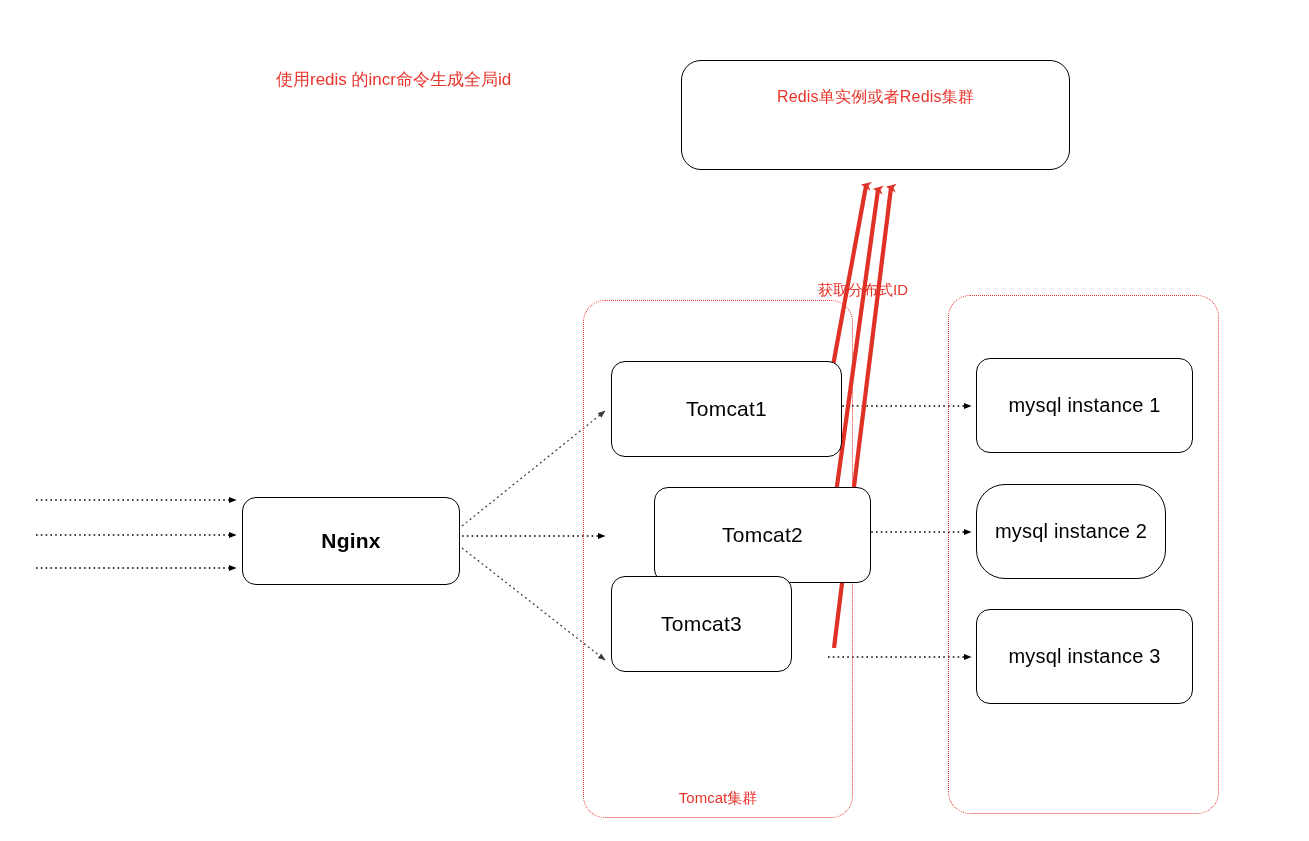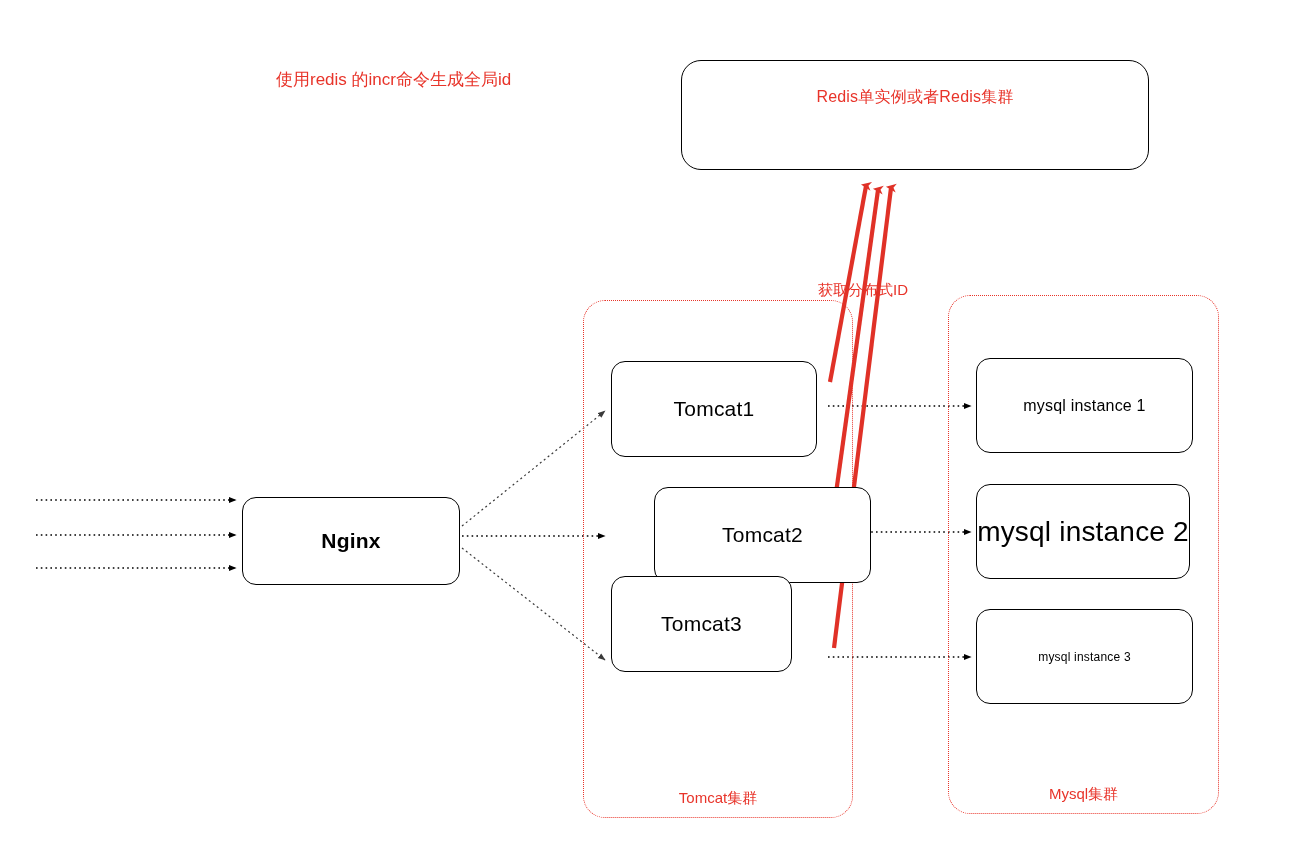--- a/index.html
+++ b/index.html
@@ -112,49 +112,48 @@
 
     <g>
       <line x1="830" y1="382" x2="866" y2="186" stroke="#e03127" stroke-width="4.2" stroke-linecap="butt" marker-end="url(#arrow-red)"></line>
       <line x1="832" y1="522" x2="878" y2="190" stroke="#e03127" stroke-width="4.2" stroke-linecap="butt" marker-end="url(#arrow-red)"></line>
       <line x1="834" y1="648" x2="891" y2="188" stroke="#e03127" stroke-width="4.2" stroke-linecap="butt" marker-end="url(#arrow-red)"></line>
     </g>
   </svg>
 
   <div class="annotation top-note" style="left:249px; top:68px;margin-left:27px;">使用redis 的incr命令生成全局id</div>
 
-  <div class="node redis-node" style="left:681px; top:60px; width:468px; height:110px;">
+  <div class="node redis-node" style="left:681px; top:60px; width:389px; height:110px;">
     <span class="node-label">Redis单实例或者Redis集群</span>
   </div>
 
   <div class="annotation flow-note" style="left:818px; top:253px;margin-top:28px;">获取分布式ID</div>
 
   <div class="node" style="left:242px; top:497px; width:218px; height:88px;font-weight:bold;">
     <span>Nginx</span>
   </div>
 
   <div class="cluster" style="left:583px; top:300px; width:270px; height:518px;"></div>
   <div class="cluster-label" style="left:583px; top:789px; width:270px;text-align:center;">Tomcat集群</div>
 
-  <div class="node" style="left:611px; top:361px; width:206px; height:96px;">
+  <div class="node" style="left:611px; top:361px; width:231px; height:96px;">
     <span>Tomcat1</span>
   </div>
   <div class="node" style="left:611px; top:487px; width:217px; height:96px;margin-left:43px;">
     <span>Tomcat2</span>
   </div>
   <div class="node" style="left:611px; top:576px; width:181px; height:96px;">
     <span>Tomcat3</span>
   </div>
 
   <div class="cluster" style="left:948px; top:295px; width:271px; height:519px;"></div>
-  <div class="cluster-label" style="left:948px; top:785px; width:271px;">Mysql集群</div>
 
-  <div class="node" style="left:976px; top:358px; width:217px; height:95px; font-size:16px;">
+  <div class="node" style="left:976px; top:358px; width:217px; height:95px; font-size:20px;">
     <span>mysql instance 1</span>
   </div>
-  <div class="node" style="left:976px; top:484px; width:214px; height:95px; font-size:28px;">
+  <div class="node" style="left:976px; top:484px; width:190px; height:95px; font-size:20px;border-radius:29px;">
     <span>mysql instance 2</span>
   </div>
-  <div class="node" style="left:976px; top:609px; width:217px; height:95px; font-size:12px;">
+  <div class="node" style="left:976px; top:609px; width:217px; height:95px; font-size:20px;">
     <span>mysql instance 3</span>
   </div>
 
 </div>
 
 </body></html>

